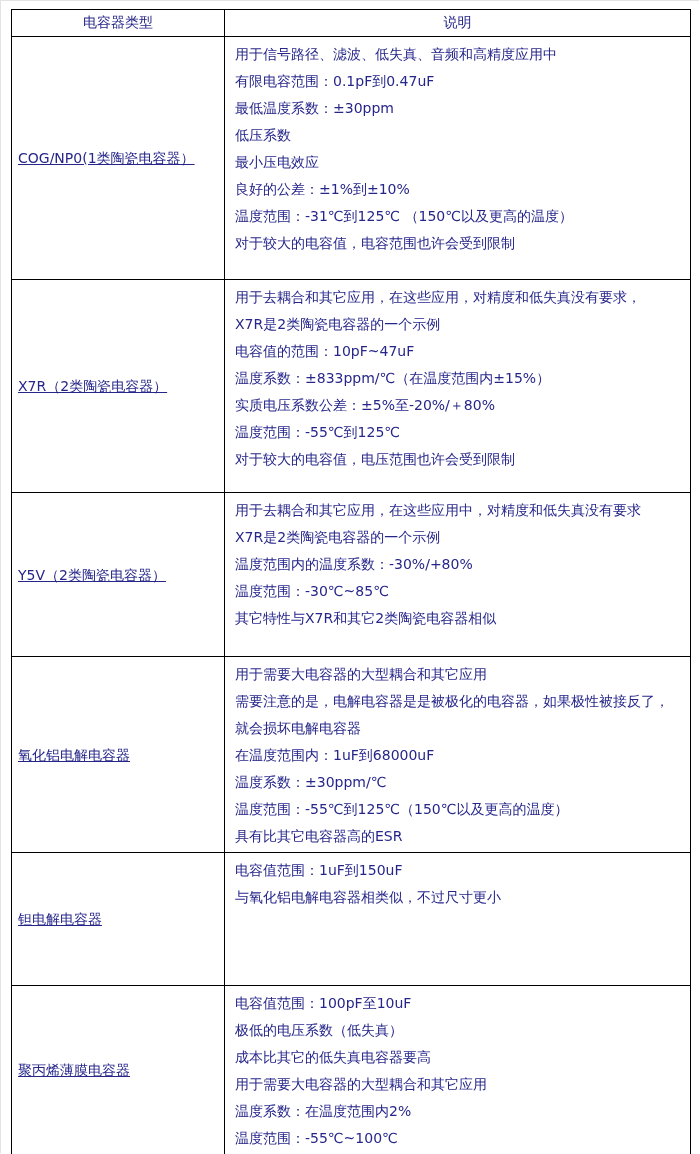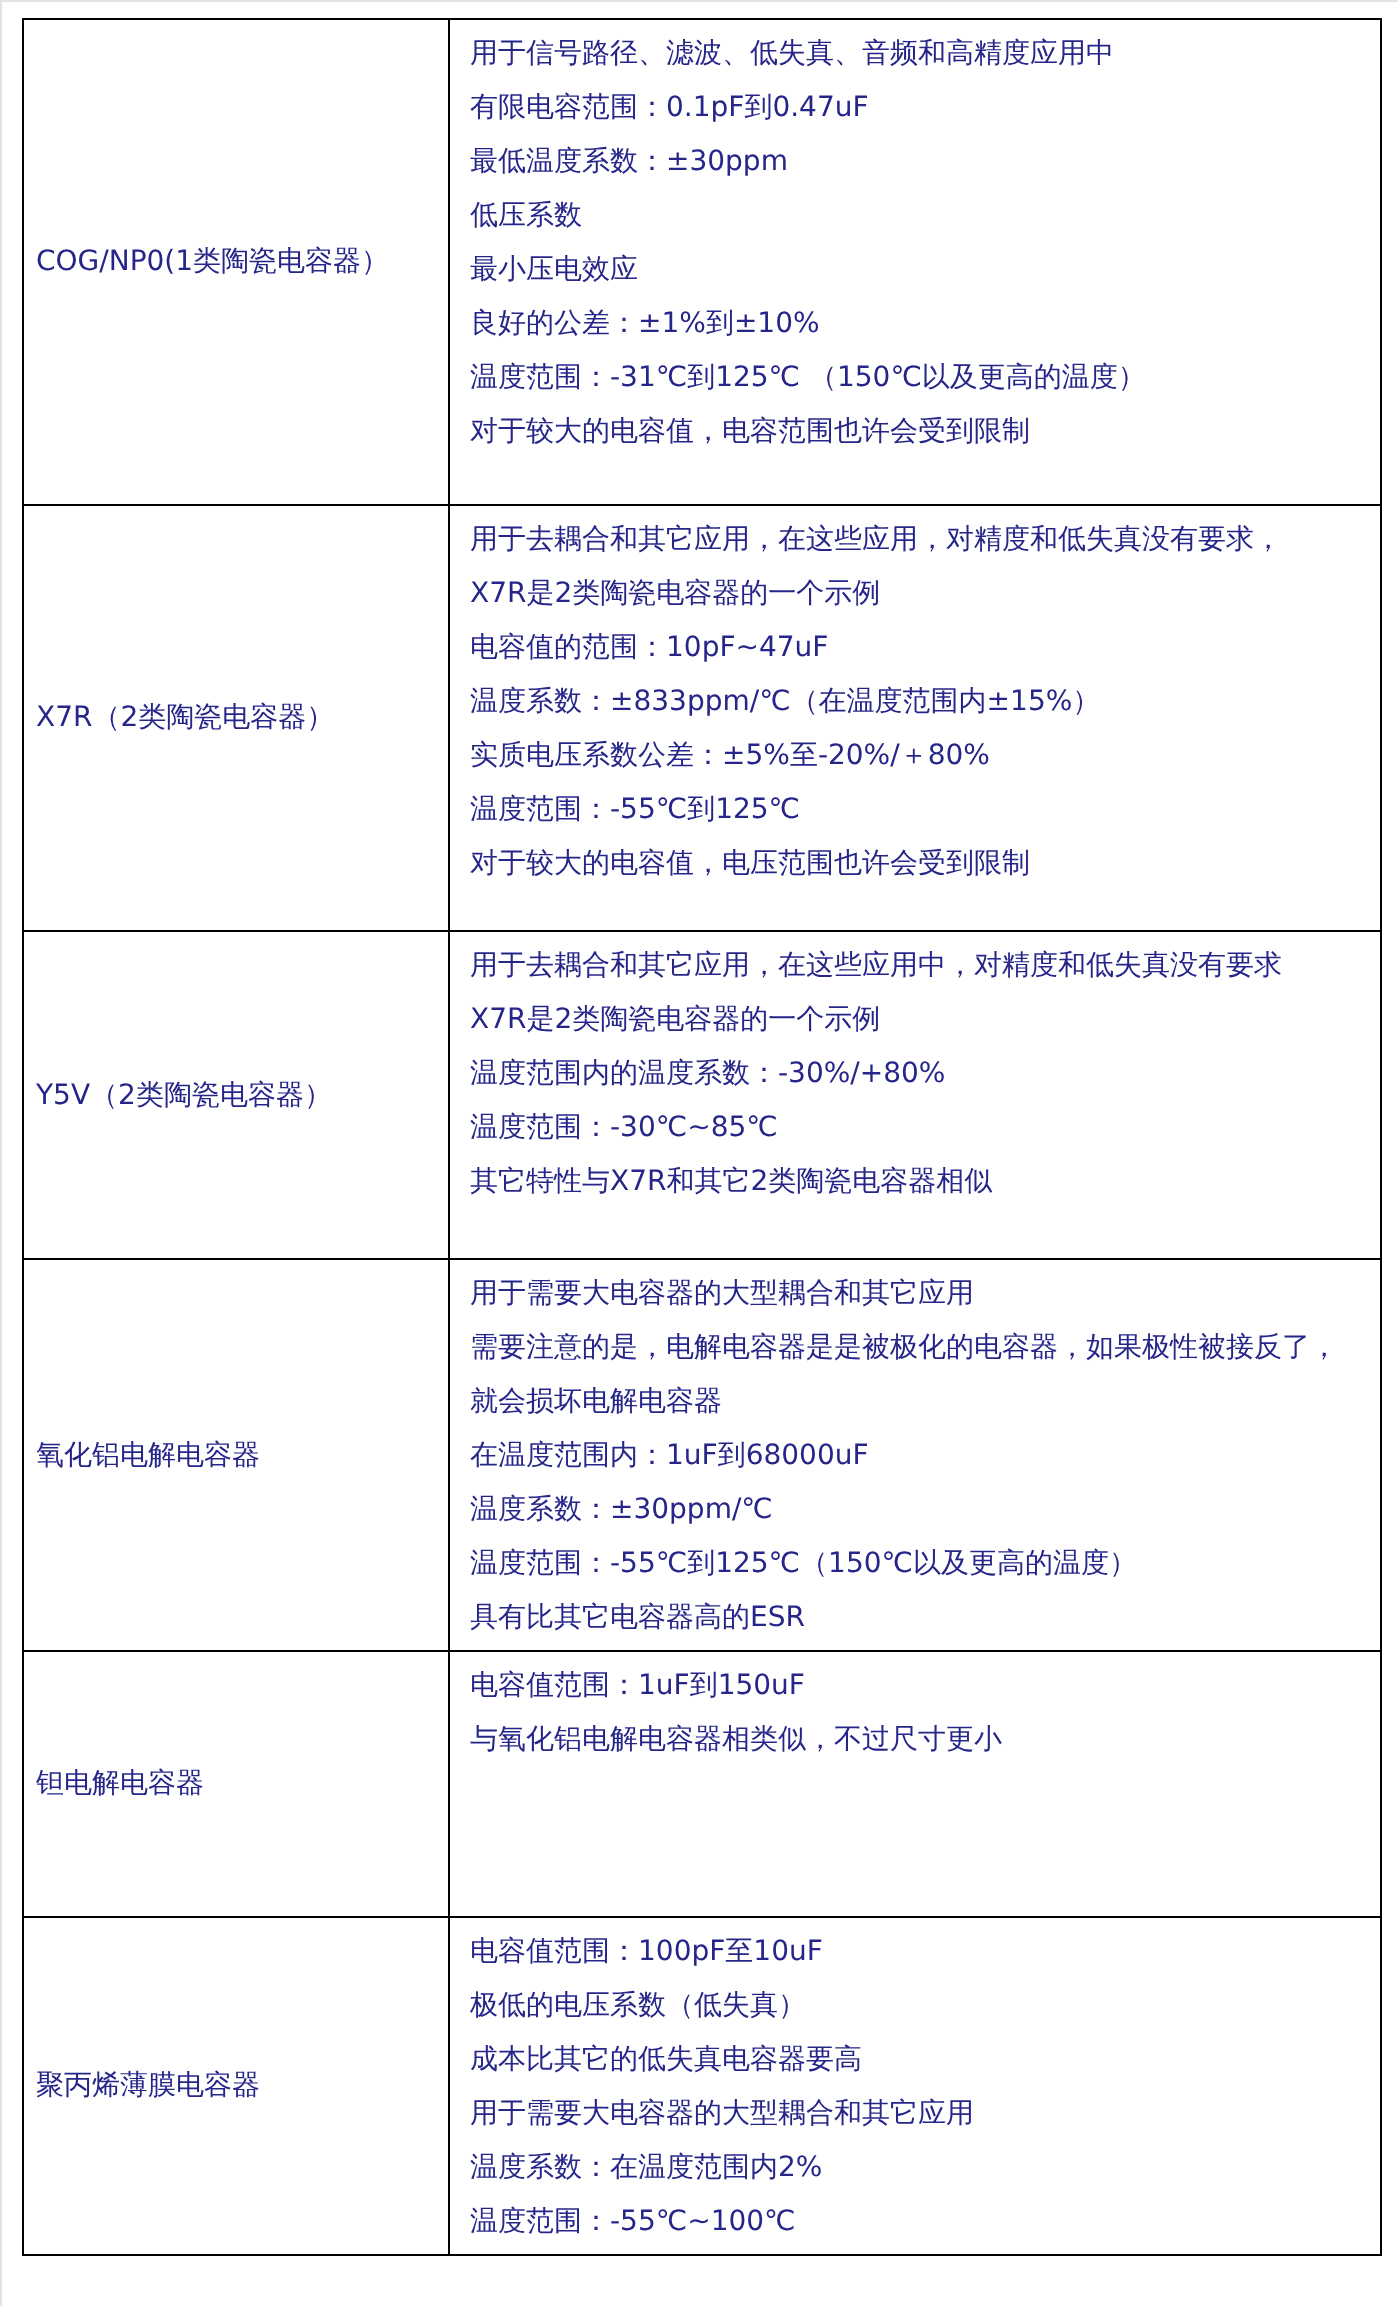--- a/index.html
+++ b/index.html
@@ -34,20 +34,21 @@
     text-align:center;
     vertical-align:middle;
     padding:0;
   }
   col.c-type { width:213px; }
   td.type-cell {
     vertical-align:middle;
     text-align:left;
     padding:0 4px 0 6px;
     line-height:18px;
+    text-decoration:underline;
   }
   td.desc-cell {
     vertical-align:top;
     padding:4px 10px 2px 10px;
     margin-top:44px;
   }
   .desc-line {
     line-height:27px;
     white-space:normal;
     word-break:break-all;
@@ -57,20 +58,24 @@
 <body>
 
 <div class="page">
   <table class="cap-table">
     <colgroup>
         <col class="c-type">
         <col class="c-desc">
       </colgroup>
 
     <tbody>
+        <tr>
+      <th>电容器类型</th>
+      <th>说明</th>
+    </tr>
 
     <tr style="height:243px;">
       <td class="type-cell">COG/NP0(1类陶瓷电容器）</td>
       <td class="desc-cell">
         <div class="desc-line">用于信号路径、滤波、低失真、音频和高精度应用中</div>
         <div class="desc-line">有限电容范围：0.1pF到0.47uF</div>
         <div class="desc-line">最低温度系数：±30ppm</div>
         <div class="desc-line">低压系数</div>
         <div class="desc-line">最小压电效应</div>
         <div class="desc-line">良好的公差：±1%到±10%</div>

